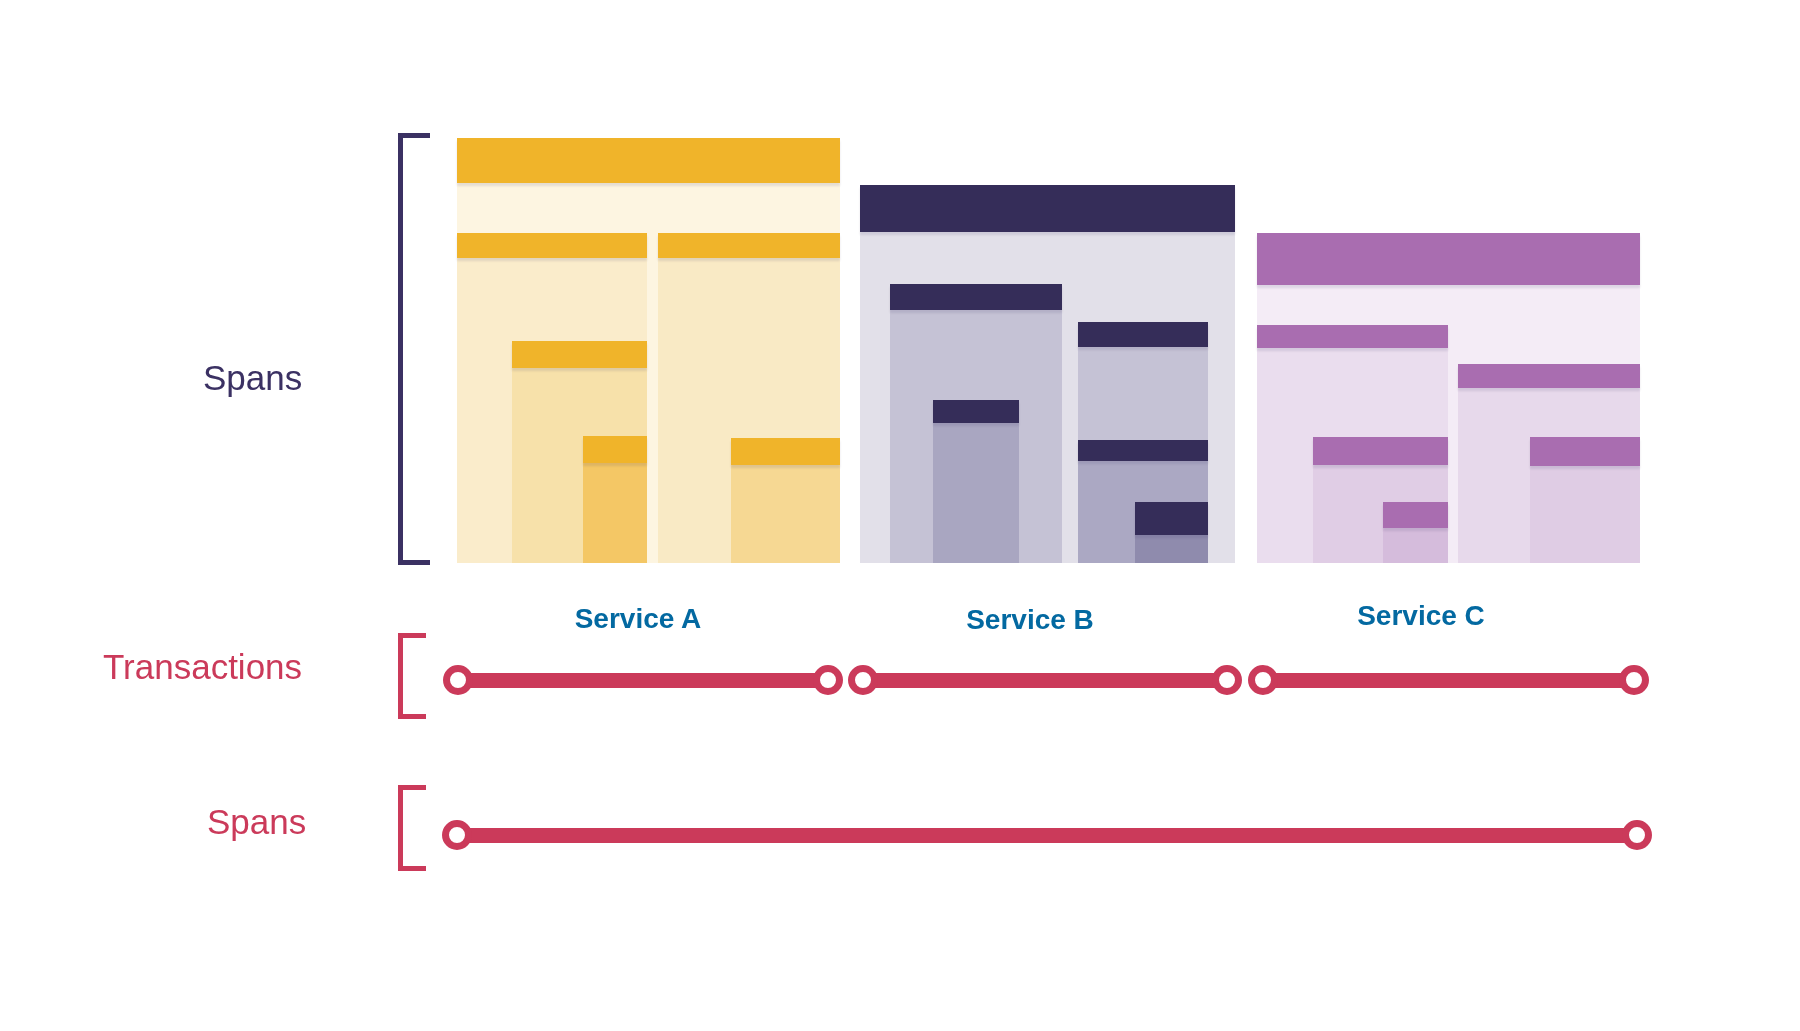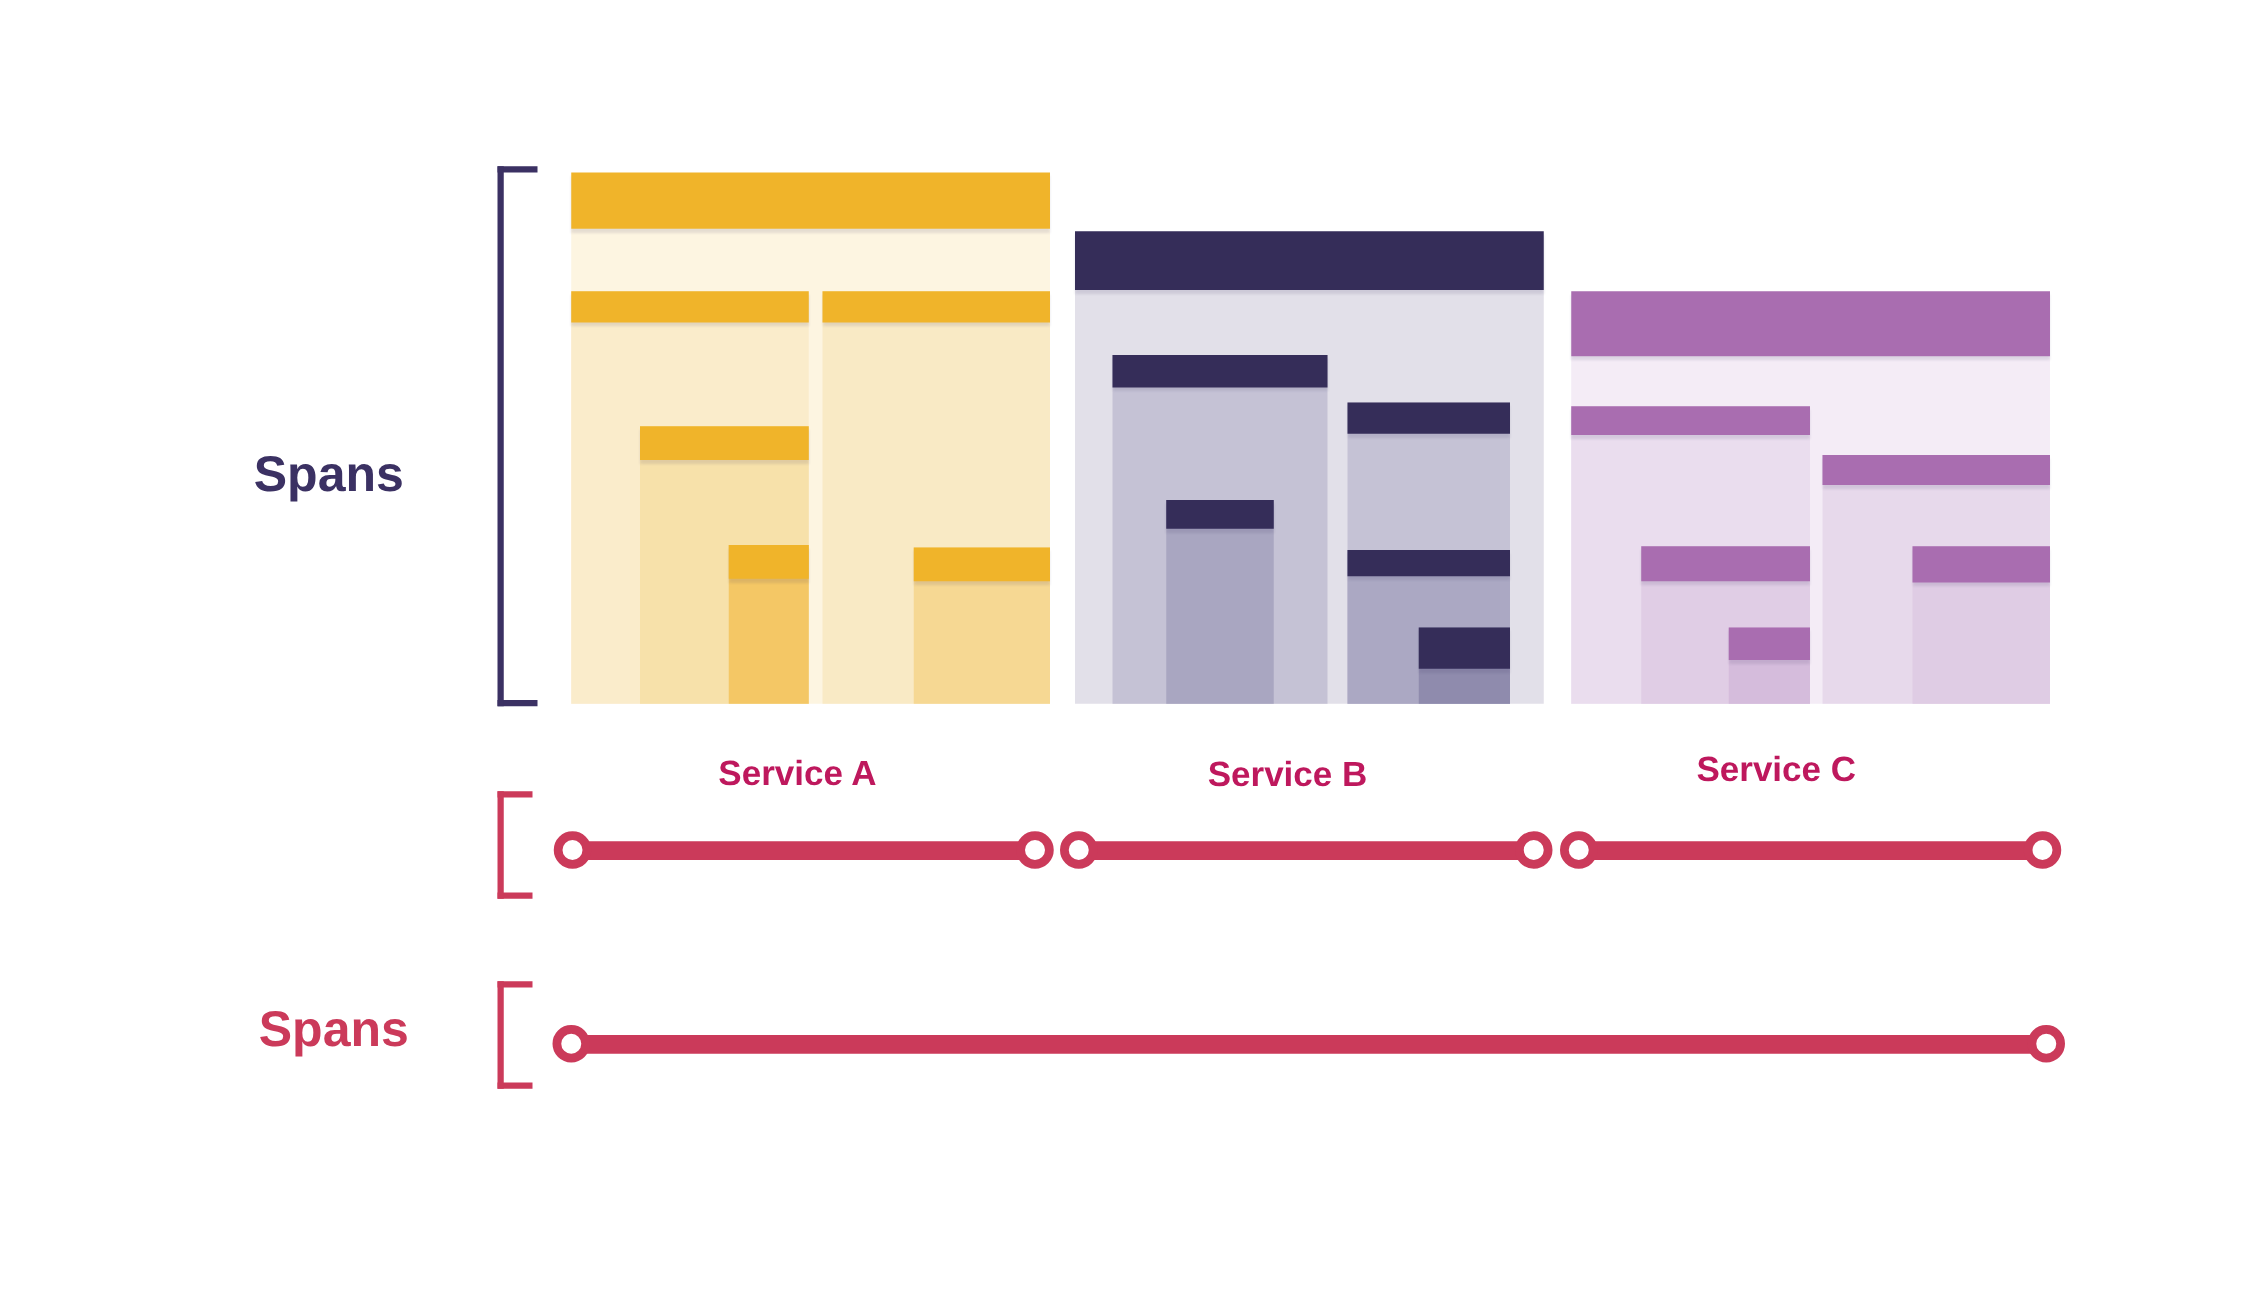--- a/index.html
+++ b/index.html
@@ -1,47 +1,48 @@
 <!DOCTYPE html>
 <html><head>
 <meta charset="utf-8">
 <style>
   html,body{margin:0;padding:0;background:#ffffff;}
   #stage{
     position:relative;width:1800px;height:1031px;background:#ffffff;
     font-family:"Liberation Sans", sans-serif;overflow:hidden;
   }
-  .side-label{position:absolute;font-size:40px;font-weight:700;line-height:1;white-space:nowrap;}
+  .side-label{position:absolute;font-size:35px;font-weight:400;line-height:1;white-space:nowrap;}
   .navy{color:#3B3163;}
   .crimson{color:#CB3A5A;}
   #spans-label{left:203px;top:360px;}
   #transactions-label{left:103px;top:649px;}
   #trace-label{left:207px;top:804px;}
   .bracket{position:absolute;background:transparent;}
   #spans-bracket{left:398px;top:133px;width:32px;height:432px;
     border-left:5px solid #3B3163;border-top:5px solid #3B3163;border-bottom:5px solid #3B3163;box-sizing:border-box;}
   #transactions-bracket{left:398px;top:633px;width:28px;height:86px;
     border-left:5px solid #CB3A5A;border-top:5px solid #CB3A5A;border-bottom:5px solid #CB3A5A;box-sizing:border-box;}
   #trace-bracket{left:398px;top:785px;width:28px;height:86px;
     border-left:5px solid #CB3A5A;border-top:5px solid #CB3A5A;border-bottom:5px solid #CB3A5A;box-sizing:border-box;}
-  .service-label{position:absolute;font-size:28px;font-weight:700;color:#be185d;transform:translateX(-50%);line-height:1;white-space:nowrap;}
+  .service-label{position:absolute;font-size:28px;font-weight:700;color:#0369a1;transform:translateX(-50%);line-height:1;white-space:nowrap;}
   #service-a-label{left:638px;top:605px;}
   #service-b-label{left:1030px;top:606px;}
   #service-c-label{left:1421px;top:602px;}
   .span-rect{position:absolute;}
   .span-rect.header{box-shadow:0 3px 2px rgba(59,49,99,0.12);}
   .tline{position:absolute;height:15px;background:#CB3A5A;}
   .tring{position:absolute;width:30px;height:30px;border-radius:50%;
     border:7px solid #CB3A5A;background:#ffffff;box-sizing:border-box;}
 </style>
 </head>
 <body>
 
 <div id="stage">
   <div class="side-label navy" id="spans-label">Spans</div>
+  <div class="side-label crimson" id="transactions-label">Transactions</div>
   <div class="side-label crimson" id="trace-label">Spans</div>
 
   <div class="bracket" id="spans-bracket"></div>
   <div class="bracket" id="transactions-bracket"></div>
   <div class="bracket" id="trace-bracket"></div>
 
   <div class="service-label" id="service-a-label">Service A</div>
   <div class="service-label" id="service-b-label">Service B</div>
   <div class="service-label" id="service-c-label">Service C</div>
 

